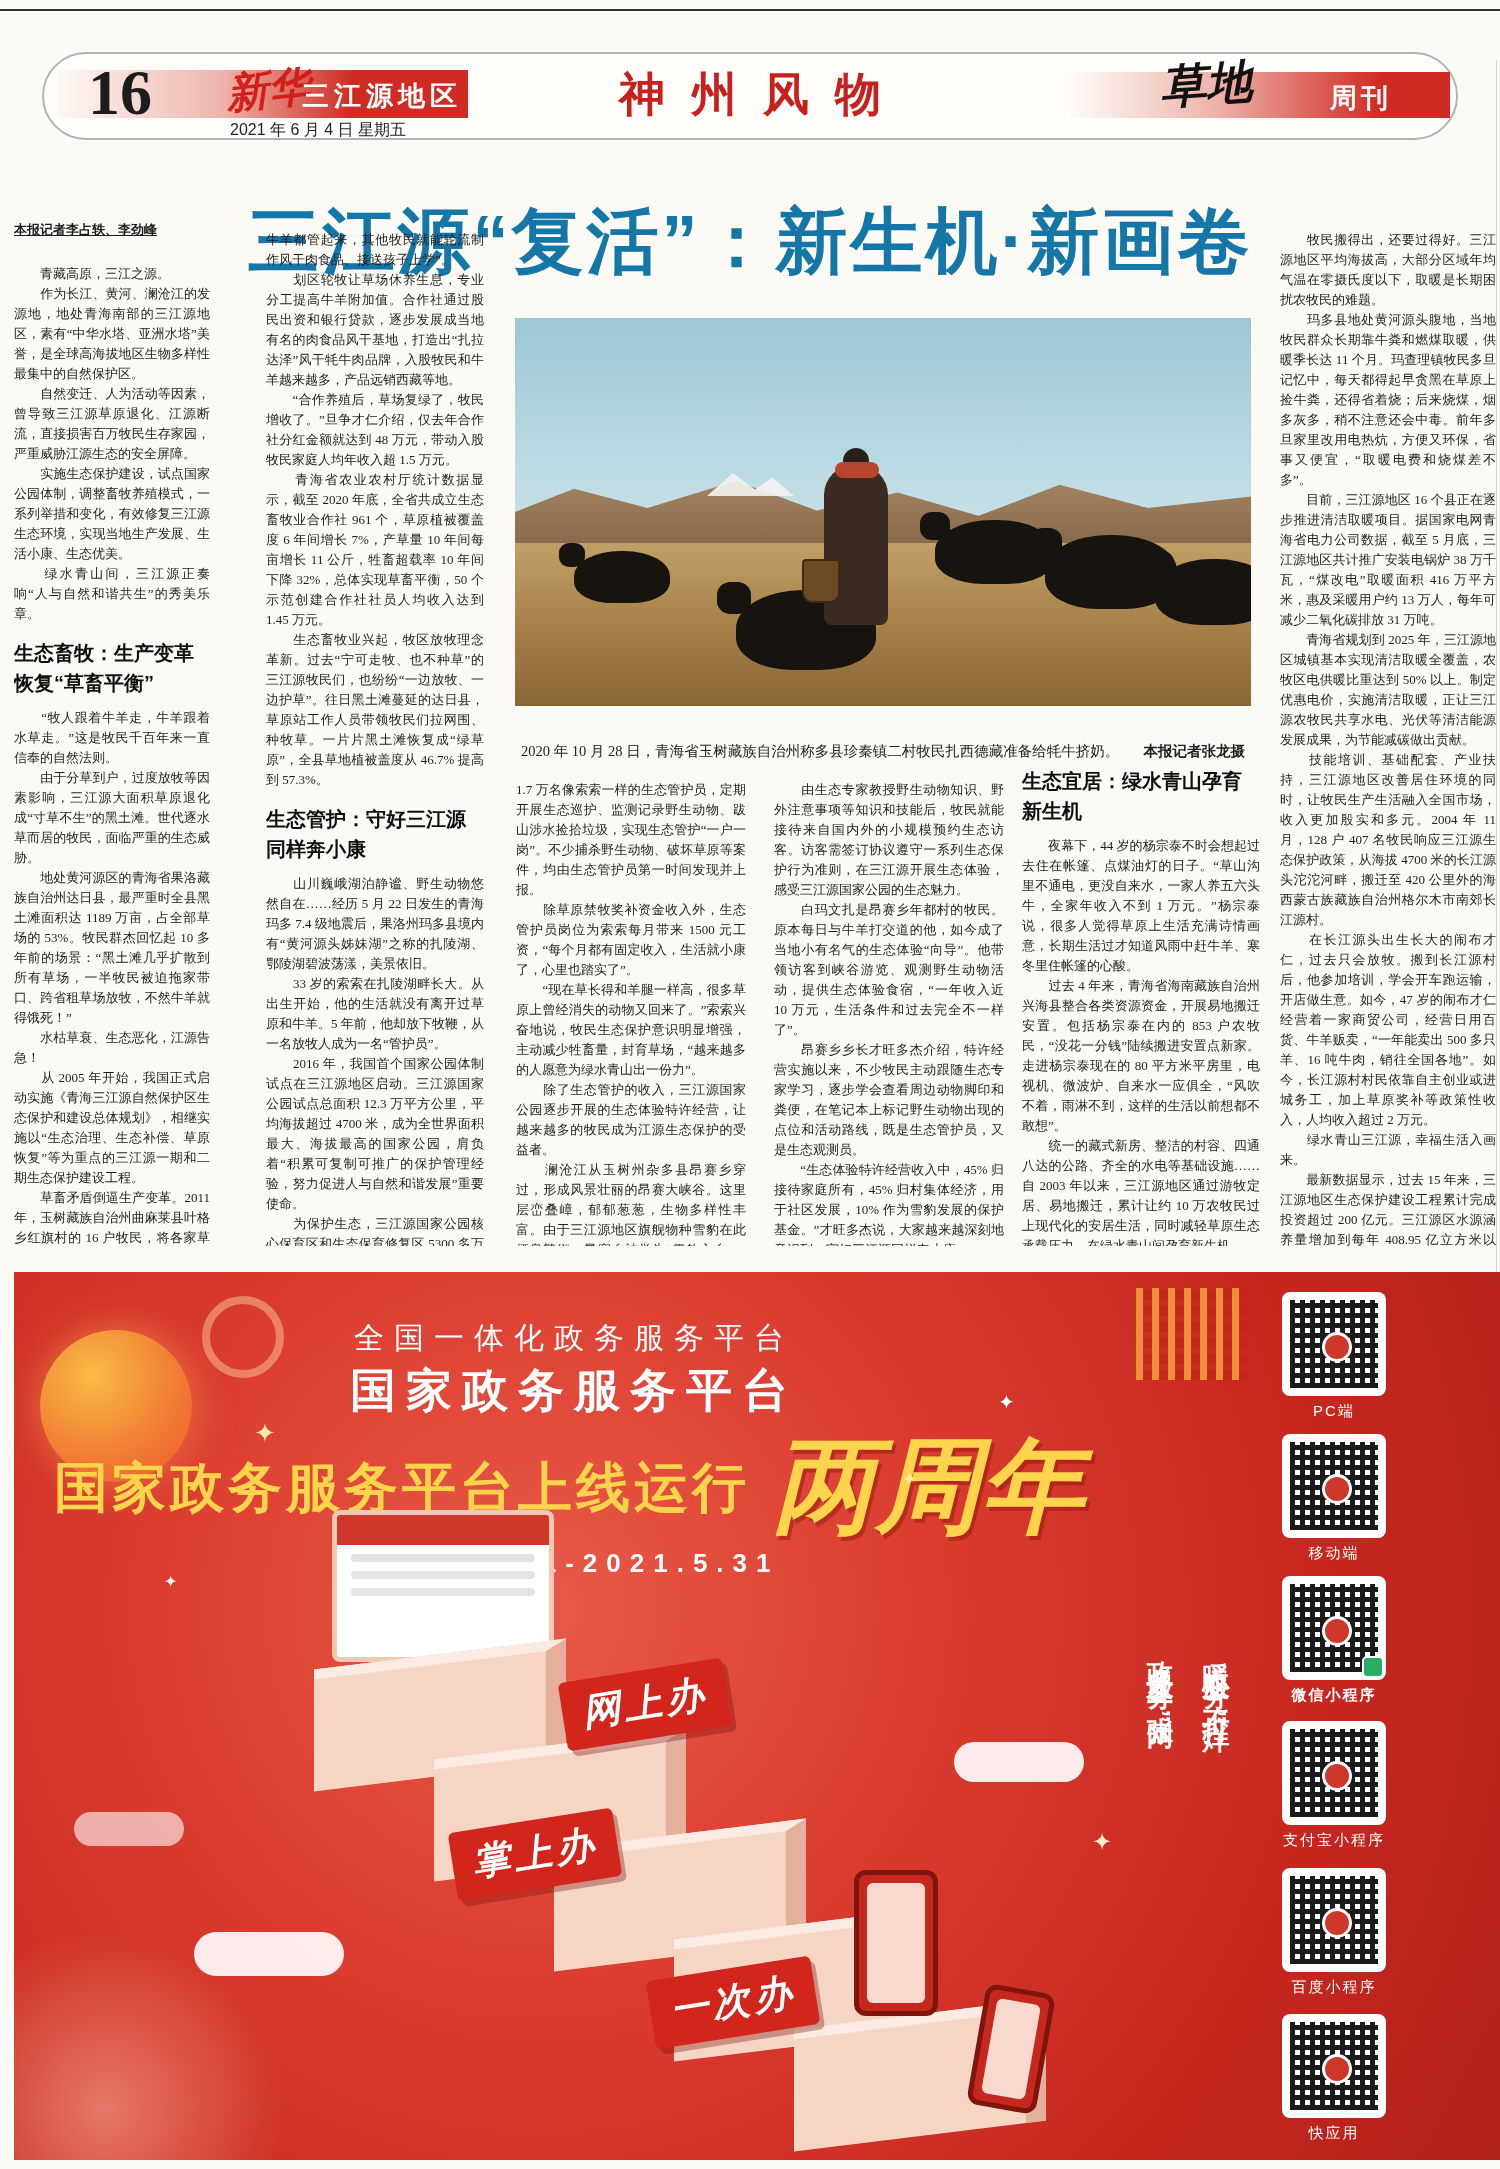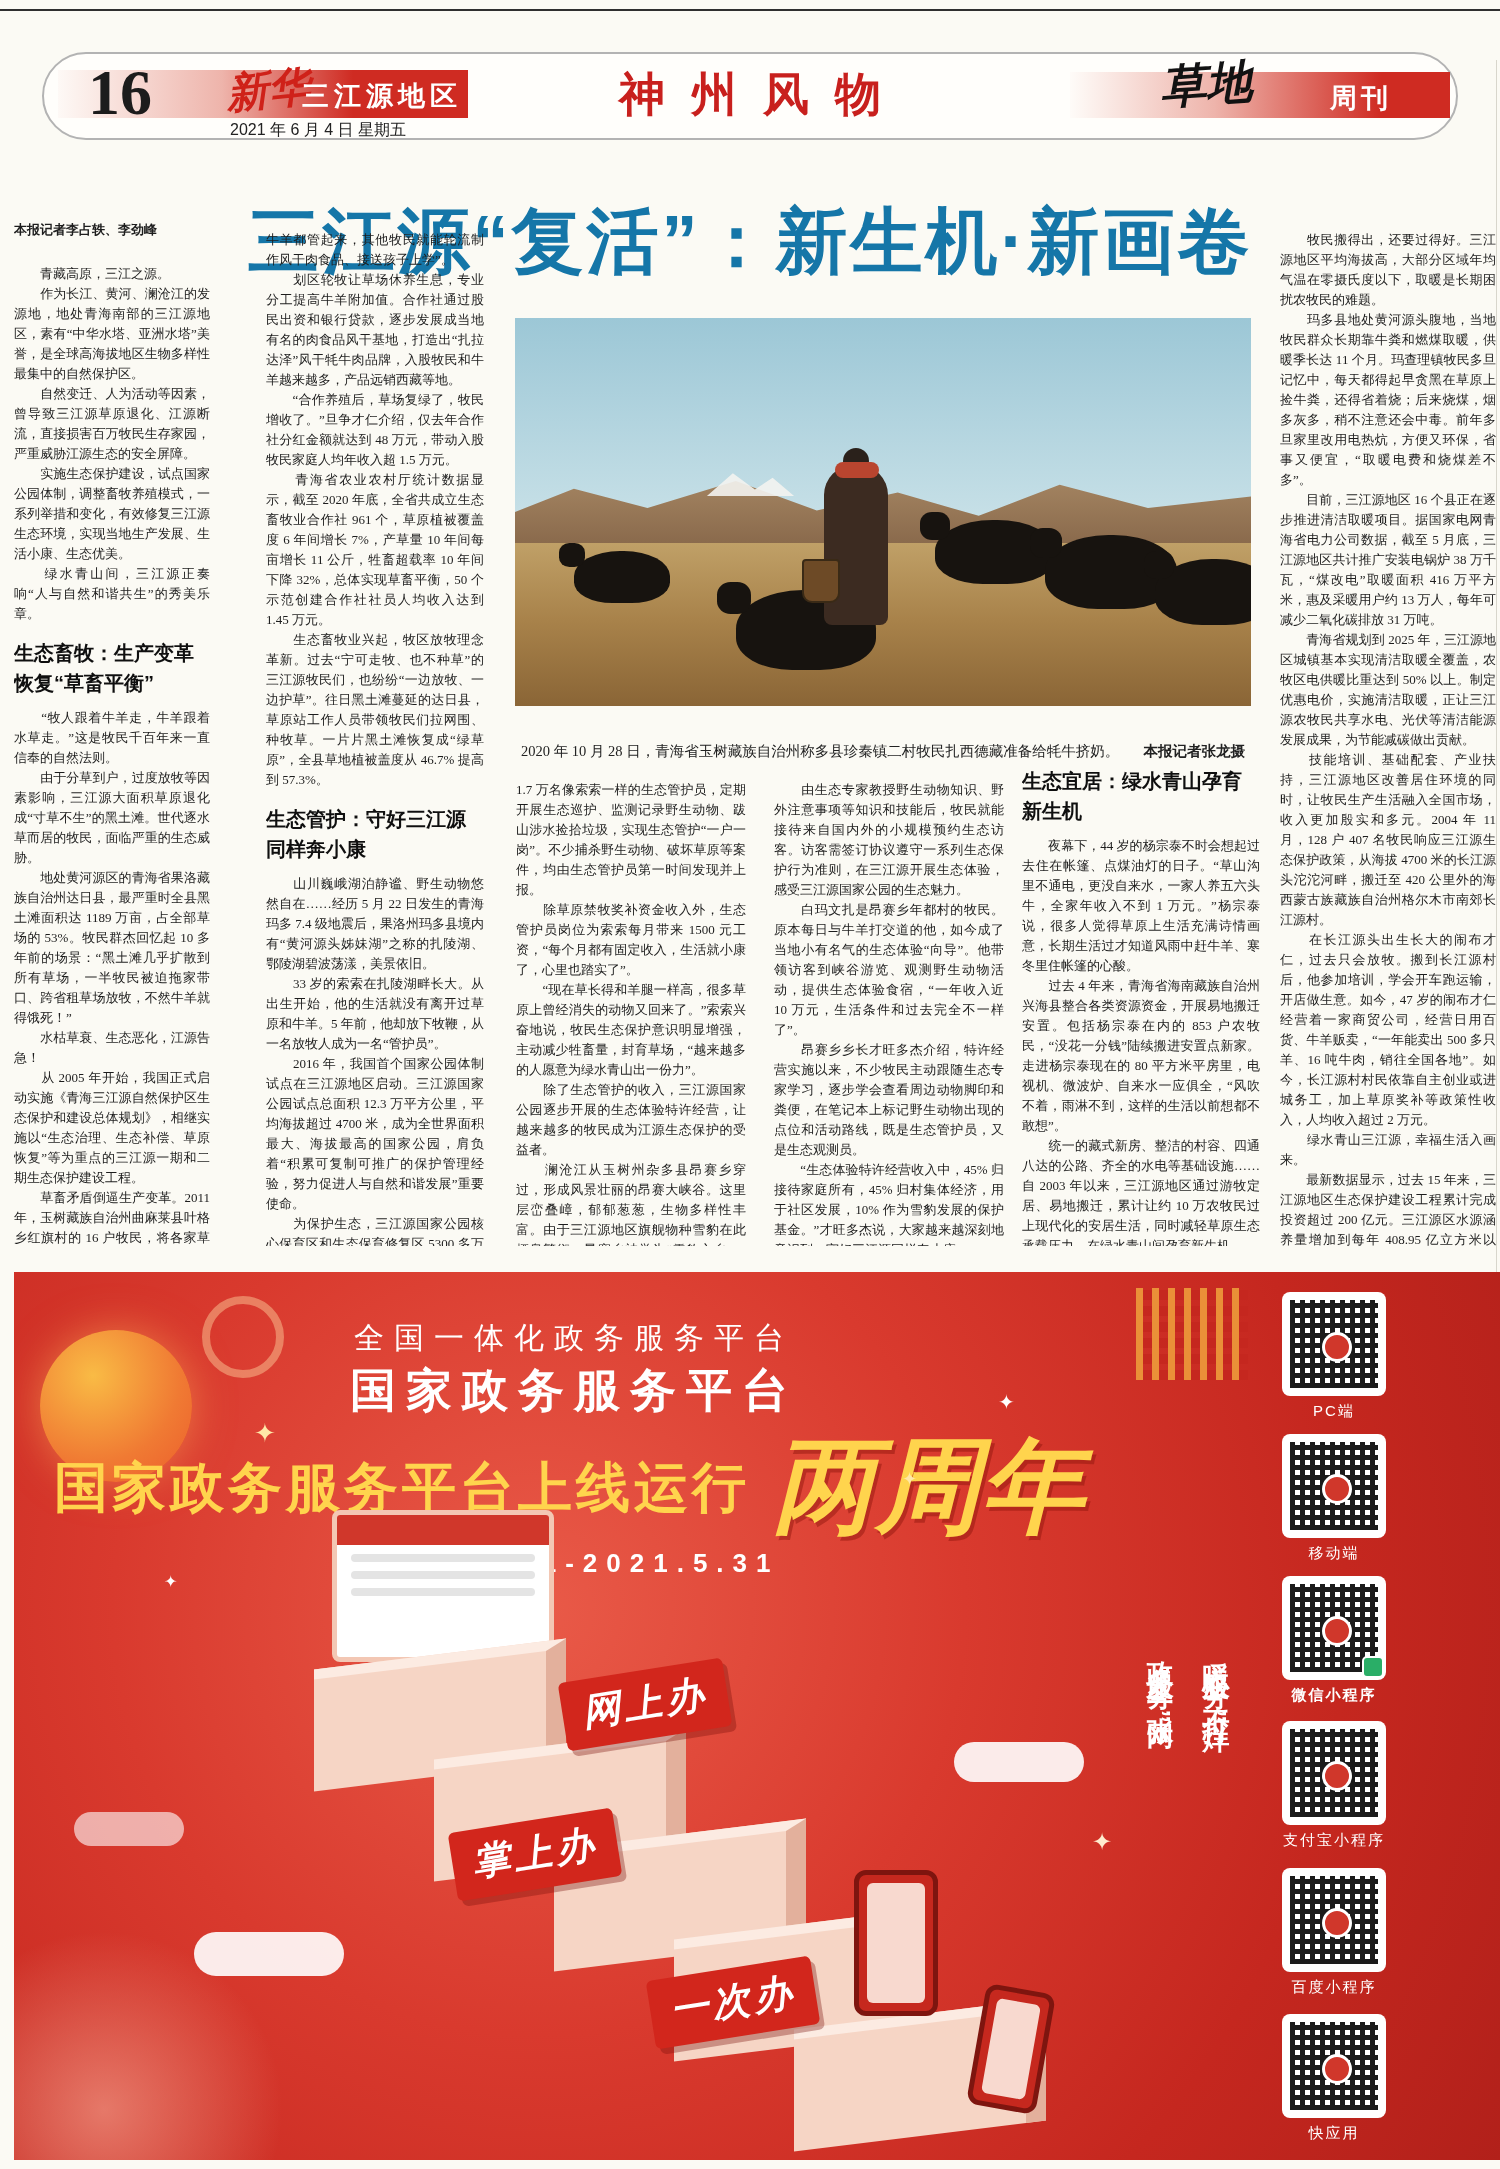--- a/index.html
+++ b/index.html
@@ -26,21 +26,21 @@
   .section-title{top:64px;left:0;width:1500px;text-align:center;
     font:900 46px "Liberation Sans",sans-serif;color:#c8201d;letter-spacing:26px;text-indent:26px;}
   .weekly-script{top:54px;left:1160px;font:italic 900 46px "DejaVu Serif",serif;color:#121212;transform:rotate(-4deg);}
   .weekly-box{top:80px;left:1330px;color:#fff;font:700 27px "Liberation Sans",sans-serif;letter-spacing:4px;}
   
   .headline{top:146px;left:0;width:1500px;text-align:center;
     font:900 72px "Liberation Sans",sans-serif;color:#1576a8;letter-spacing:3px;}
   
   .col{position:absolute;overflow:hidden;}
   .col p{margin:0;font-size:13px;line-height:20px;text-align:justify;color:#1d1d1d;}
-  .byline{font:700 17px "Liberation Sans",sans-serif;color:#111;margin:0 0 22px 0 !important;line-height:24px !important;text-align:right;}
+  .byline{font:700 17px "Liberation Sans",sans-serif;color:#111;margin:0 0 22px 0 !important;line-height:24px !important;text-align:right;text-decoration:underline;}
   .subhead{font:700 20px "Liberation Sans",sans-serif;color:#0f0f0f;line-height:30px;margin:14px 0 10px 0;text-align:left;}
   #col1{left:14px;top:218px;width:196px;height:1030px;}
   #col2{left:266px;top:230px;width:218px;height:1016px;}
   #col3{left:516px;top:780px;width:230px;height:466px;}
   #col4{left:774px;top:780px;width:230px;height:466px;}
   #col5{left:1022px;top:766px;width:238px;height:480px;}
   #col6{left:1280px;top:230px;width:216px;height:1016px;}
   
   .photo{top:318px;left:515px;width:736px;height:388px;overflow:hidden;background:linear-gradient(#9cc7d6 0%,#c7e0e7 52%,#c2a36a 56%,#a8824a 78%,#8a6536 100%);}
   .mountain{position:absolute;left:0;top:38%;width:100%;height:20%;

